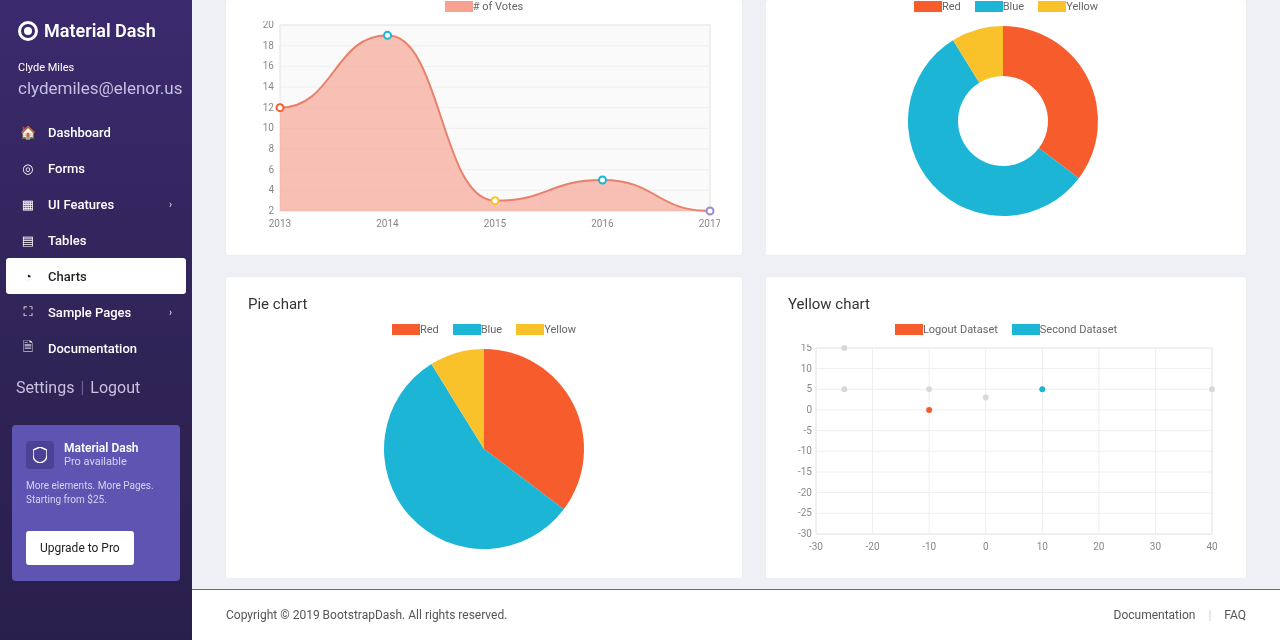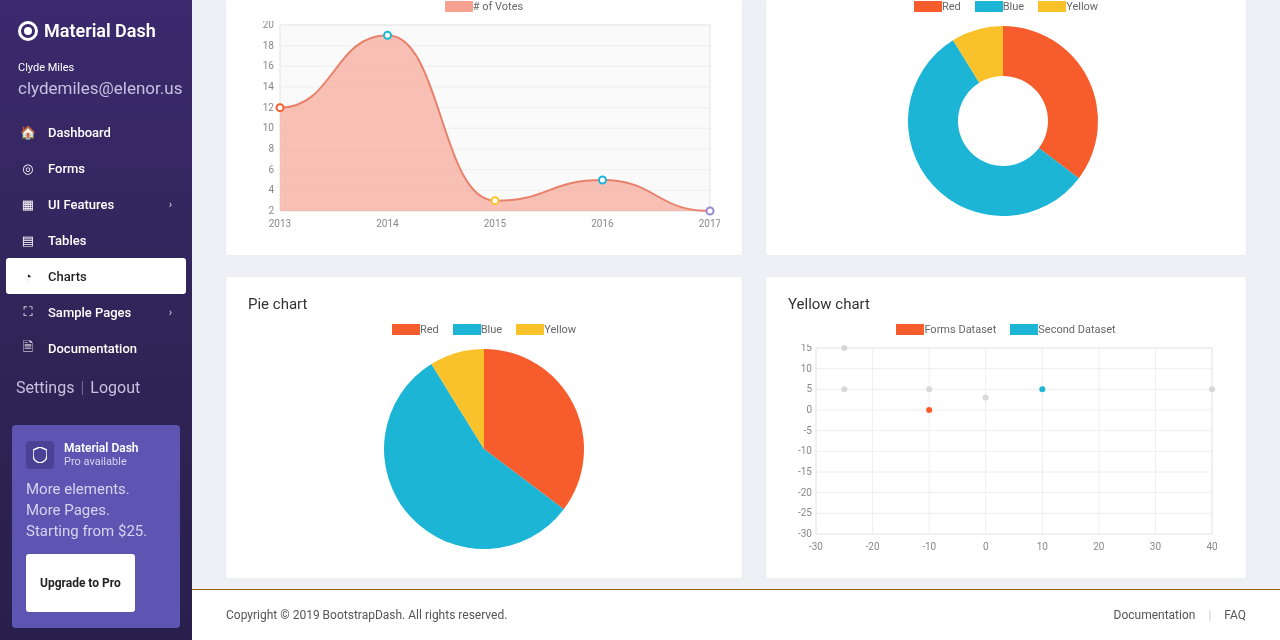--- a/index.html
+++ b/index.html
@@ -17,22 +17,22 @@
 .nav li .chev{margin-left:auto;font-size:10px;opacity:.8}
 .nav-icon{width:16px;height:16px;display:inline-flex;align-items:center;justify-content:center}
 .bottom-links{padding:8px 16px;font-size:16px;color:#c6c1e0}
 .bottom-links a{color:#c6c1e0;text-decoration:none}
 .bottom-links .sep{margin:0 6px;color:#6c6498}
 .promo{margin:20px 12px;background:#5d55b1;border-radius:4px;padding:16px 14px}
 .promo-top{display:flex;gap:10px;align-items:flex-start;margin-bottom:10px}
 .promo-icon{width:28px;height:28px;background:#4b4296;border-radius:4px;display:flex;align-items:center;justify-content:center}
 .promo-title{font-size:12px;font-weight:600}
 .promo-sub{font-size:11px;color:#d7d3f0}
-.promo-text{font-size:15px;color:#d7d3f0;line-height:1.4;margin-bottom:12px}
-.promo-btn{background:#fff;color:#222;border:none;padding:22px 14px;font-size:12px;font-weight:700;border-radius:3px;cursor:pointer}
+.promo-text{font-size:10px;color:#d7d3f0;line-height:1.4;margin-bottom:24px}
+.promo-btn{background:#fff;color:#222;border:none;padding:10px 14px;font-size:12px;font-weight:400;border-radius:3px;cursor:pointer}
 .main{flex:1;display:flex;flex-direction:column;overflow:hidden}
 .content{flex:1;padding:0 34px;overflow:auto}
 .row{display:flex;gap:24px;margin-bottom:22px}
 .card{background:#fff;border-radius:2px;box-shadow:0 0 2px rgba(0,0,0,.06);flex:1}
 .card.big{flex:0 0 516px}
 .card.small{flex:1}
 .card-body{padding:18px 22px 20px}
 .card-title{font-size:15px;color:#333;font-weight:400;margin-bottom:10px}
 .legend{display:flex;justify-content:center;gap:14px;font-size:11px;color:#666;margin-bottom:8px}
 .legend span{display:flex;align-items:center;gap:0}
@@ -205,21 +205,21 @@
               <path d="M236,105 L183.3567837122644,19.978286427038597 A100,100 0 0 1 235.99999999999997,5 Z" fill="#f9c22b"></path>
             </svg>
         </div>
       </div>
       <div class="card small">
         <div class="card-body">
           <div class="card-title">Yellow chart</div>
           <div class="legend">
             <span>
                 <i class="swatch" style="background:#f65c2c"></i>
-                <span>Forms Dataset</span>
+                <span>Logout Dataset</span>
               </span>
             <span>
                 <i class="swatch" style="background:#1cb5d6"></i>
                 <span>Second Dataset</span>
               </span>
           </div>
           <svg id="scatter-chart" width="430" height="210">
               <rect x="28" y="4" width="396" height="186" fill="none" stroke="#e3e3e3"></rect>
               <line x1="28" x2="424" y1="190" y2="190" class="grid-line"></line>
               <text x="24" y="193" text-anchor="end">-30</text>

